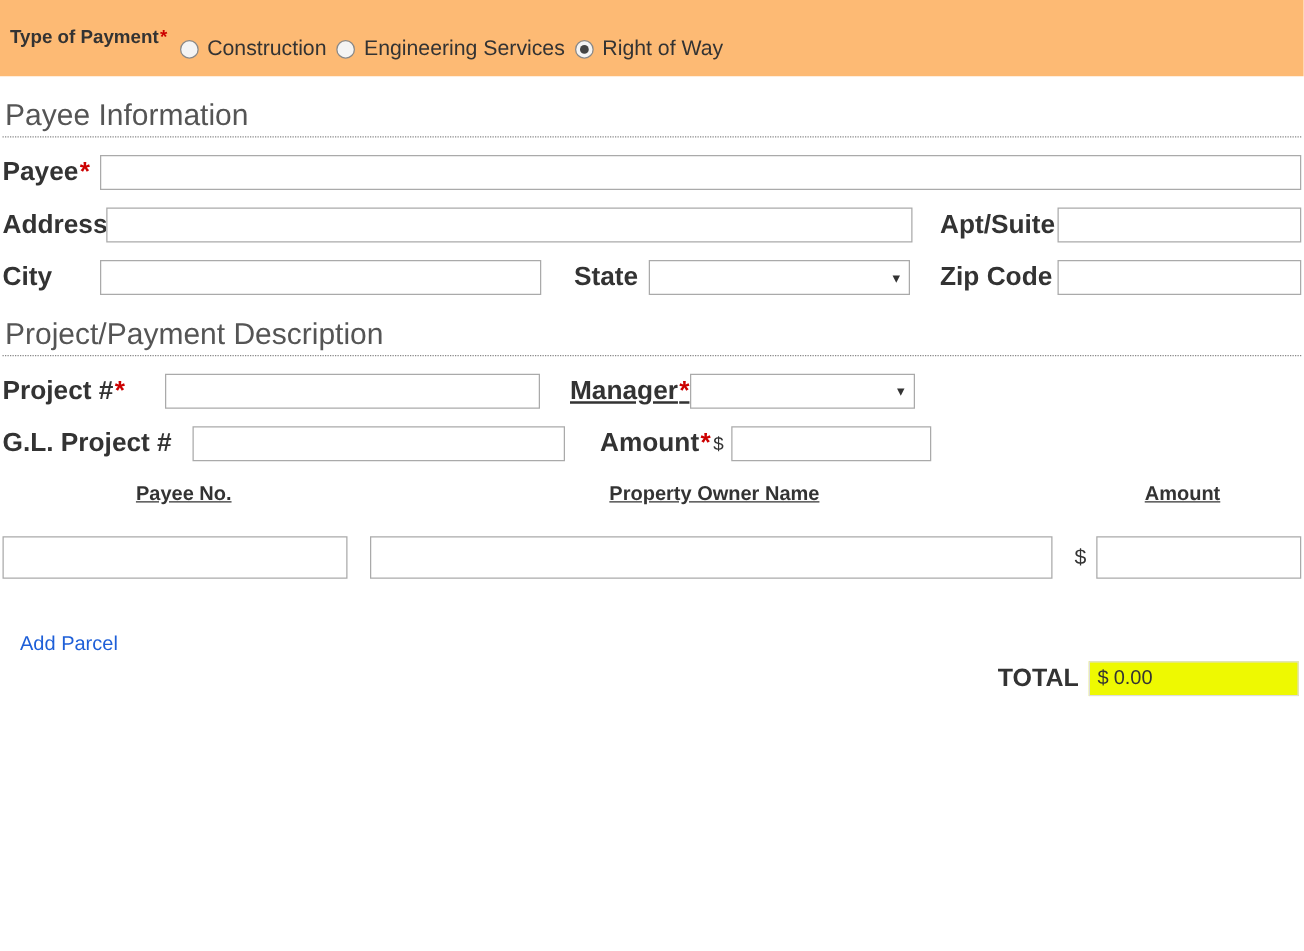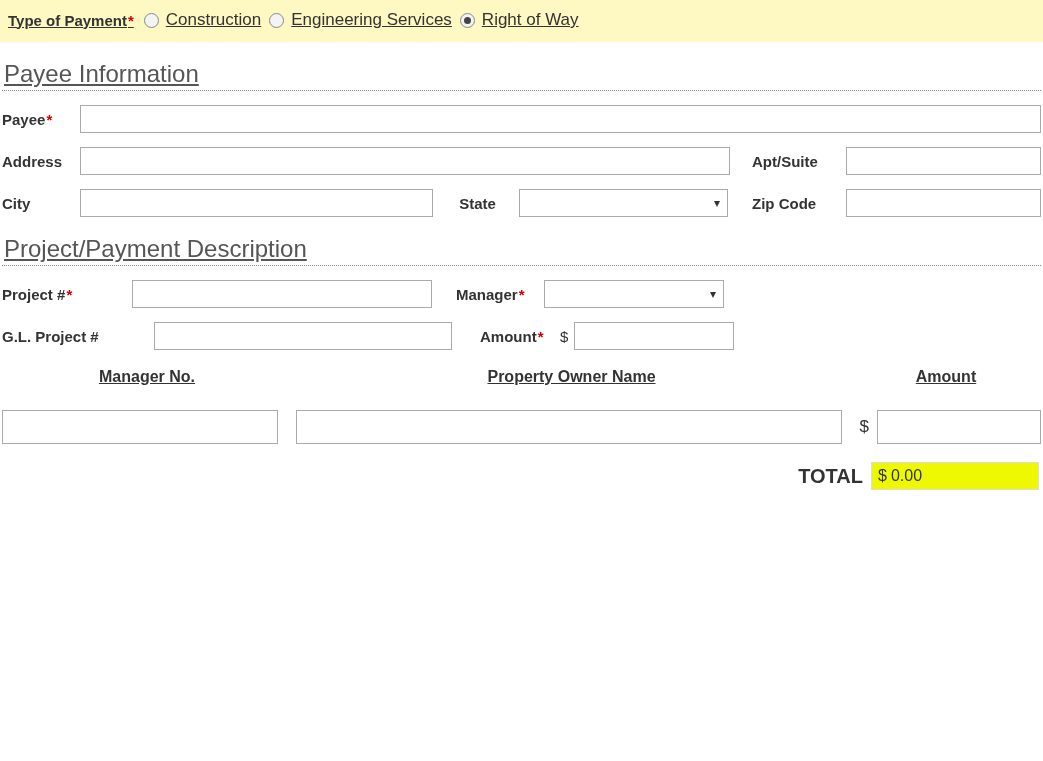--- a/index.html
+++ b/index.html
@@ -7,53 +7,51 @@
     margin: 0;
     padding: 0;
     font-family: Arial, Helvetica, sans-serif;
     font-size: 15px;
     color: #333;
     background: #fff;
     width: 1043px;
   }
   .req { color: #c00; font-weight: bold; padding-left: 1px; }
   .top-bar {
-    background: #fef9c3;
+    background: #fdba74;
     padding: 10px 8px 12px 8px;
     display: flex;
     align-items: center;
     gap: 10px;
-    text-decoration: underline;
   }
   .top-bar .lbl { font-weight: bold; font-size: 15px; }
-  .radio-group { display: flex; align-items: flex-start; gap: 8px; }
+  .radio-group { display: flex; align-items: flex-start; gap: 8px; margin-top: 19px; }
   .radio-visual {
     width: 15px; height: 15px; border-radius: 50%;
     border: 1px solid #888; background: #f4f4f4;
     display: inline-flex; align-items: center; justify-content: center;
   }
   .radio-visual.selected::after {
     content: ""; width: 7px; height: 7px; border-radius: 50%;
     background: #444; display: block;
   }
   .radio-opt { display: flex; align-items: center; gap: 7px; cursor: pointer; }
   .radio-opt span.txt { font-size: 17px; color: #333; }
   
   .section-title {
     font-size: 24px; color: #555; font-weight: 400;
     margin: 18px 0 2px 2px;
-    text-decoration: underline;
   }
   .dotted-hr {
     border: none; border-top: 1px dotted #888;
     margin: 2px 0 14px 0;
   }
   
   .row { display: flex; align-items: center; margin-bottom: 14px; }
-  .row .lbl { font-weight: bold; font-size: 15px; min-width: 80px; }
+  .row .lbl { font-weight: bold; font-size: 21px; min-width: 80px; }
   
   input[type=text], select, textarea {
     border: 1px solid #aaa; background: #fff;
     height: 28px; padding: 2px 6px; font-size: 14px;
     font-family: inherit;
   }
   textarea { height: 48px; resize: none; }
   select {
     appearance: none; -webkit-appearance: none;
     background-image: none; padding-right: 26px;
@@ -140,53 +138,56 @@
 </div>
 
 <div class="section-title">Project/Payment Description</div>
 <hr class="dotted-hr">
 
 <div class="row">
   <span class="lbl" style="min-width:130px;">
     <span>Project #</span><span class="req">*</span>
   </span>
   <input type="text" style="width: 300px;">
-  <span class="lbl" style="min-width:88px; margin-left:24px;">
+  <span class="lbl" style="min-width:88px; margin-left:24px;text-decoration:underline;">
     <span>Manager</span><span class="req">*</span>
   </span>
   <span class="select-wrap" style="width:180px;">
     <select style="width:100%;"></select>
   </span>
 </div>
 
 
 <div class="row">
   <span class="lbl" style="min-width:152px;">G.L. Project #</span>
   <input type="text" style="width: 298px;">
   <span class="lbl" style="min-width:78px; margin-left:28px;">
     <span>Amount</span><span class="req">*</span>
   </span>
   <span style="margin:0 6px 0 2px;">$</span>
   <input type="text" class="hl" style="width: 160px;">
 </div>
 
 
 <div class="parcel-head">
-  <div style="width:290px; text-align:center; padding-left:0;">Manager No.</div>
+  <div style="width:290px; text-align:center; padding-left:0;">Payee No.</div>
   <div style="flex:1; text-align:center;">Property Owner Name</div>
   <div style="width:190px; text-align:center;">Amount</div>
 </div>
 
 <div class="parcel-row">
   <input type="text" style="width: 276px; height: 34px;">
   <input type="text" style="flex: 1 1 0%; height: 34px;">
   <span style="font-size:17px;">$</span>
   <input type="text" style="width: 164px; height: 34px; margin-left: -10px;">
 </div>
 
+<div style="display:flex; align-items:center;">
+  <span class="add-link">Add Parcel</span>
+</div>
 
 <div class="total-row">
   <span>TOTAL</span>
   <span class="total-box">
     <span class="dollar">$</span>
     <span>0.00</span>
   </span>
 </div>
 
 </div>

